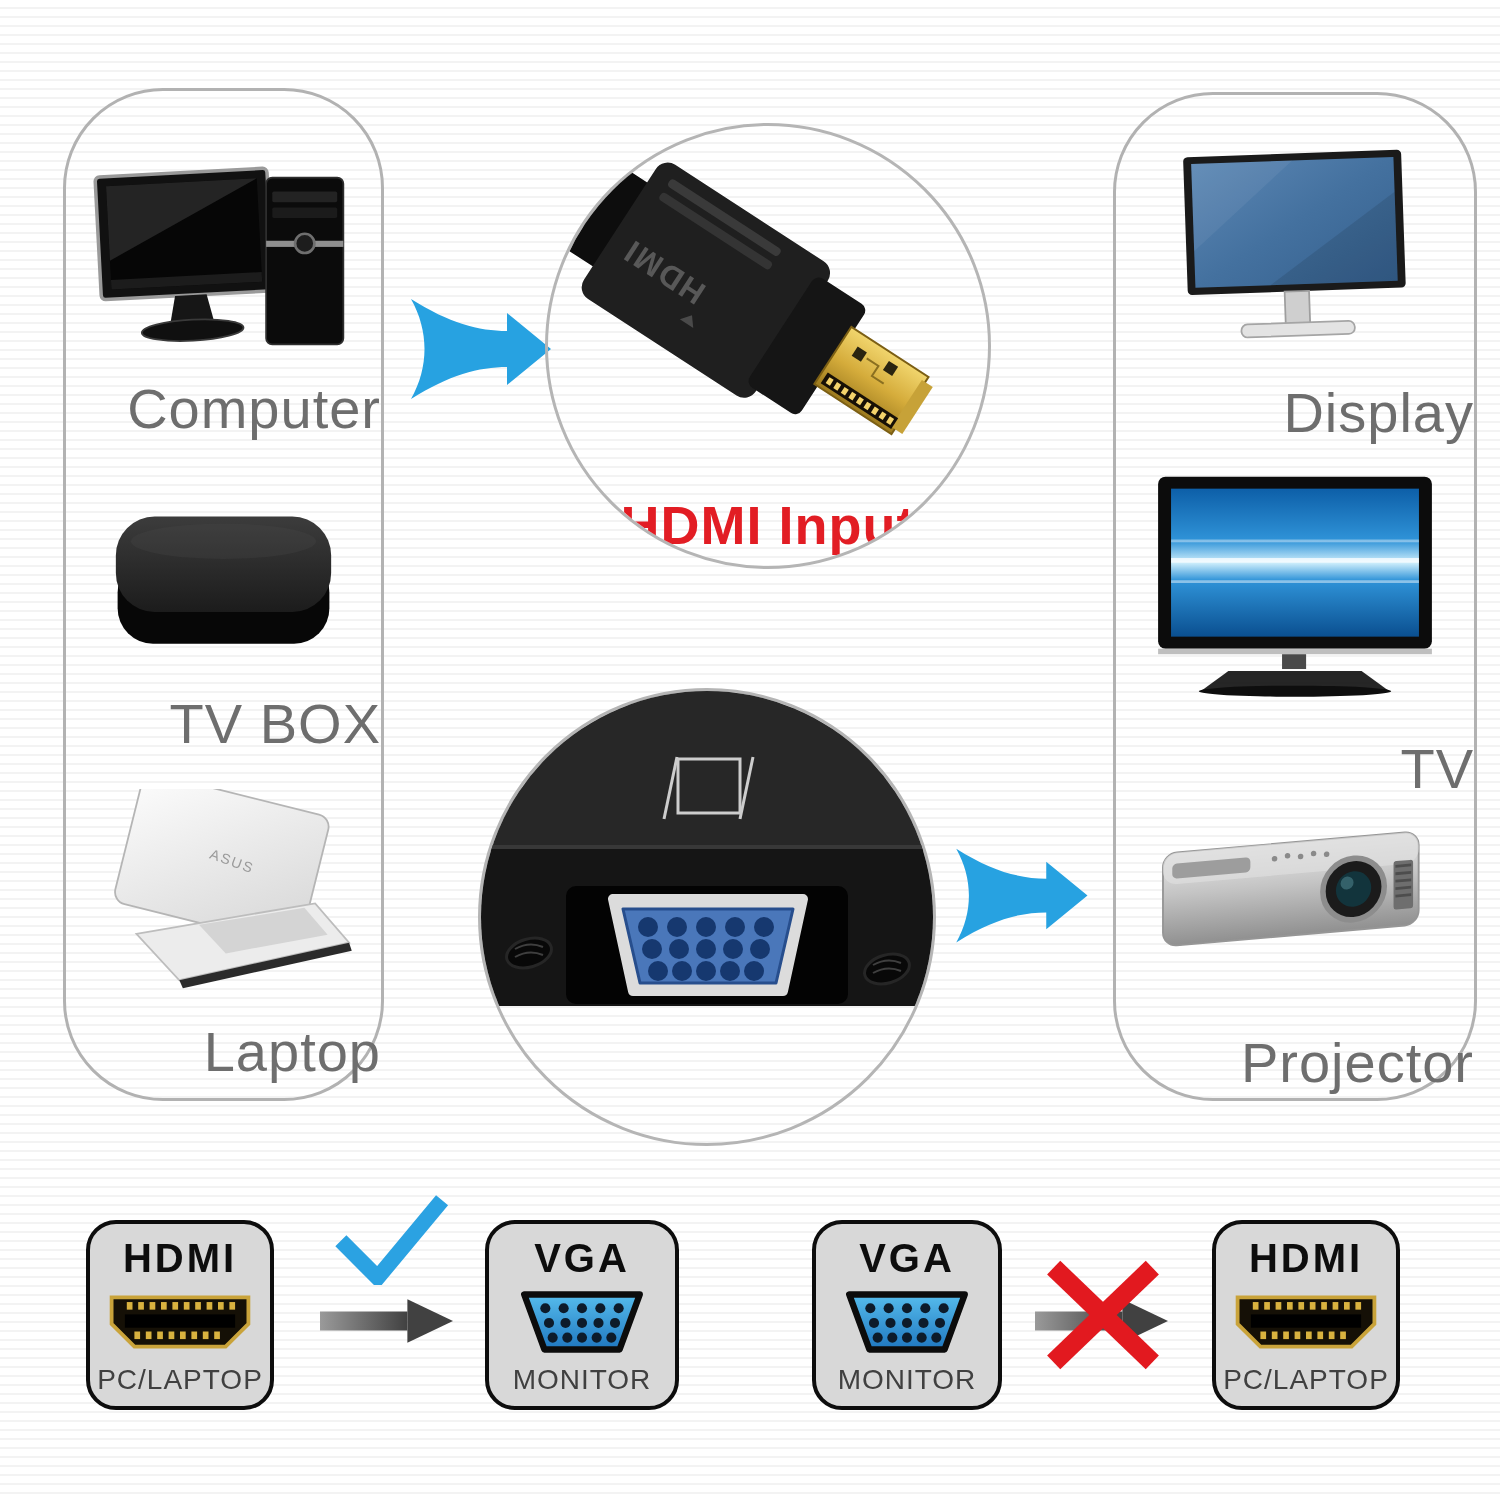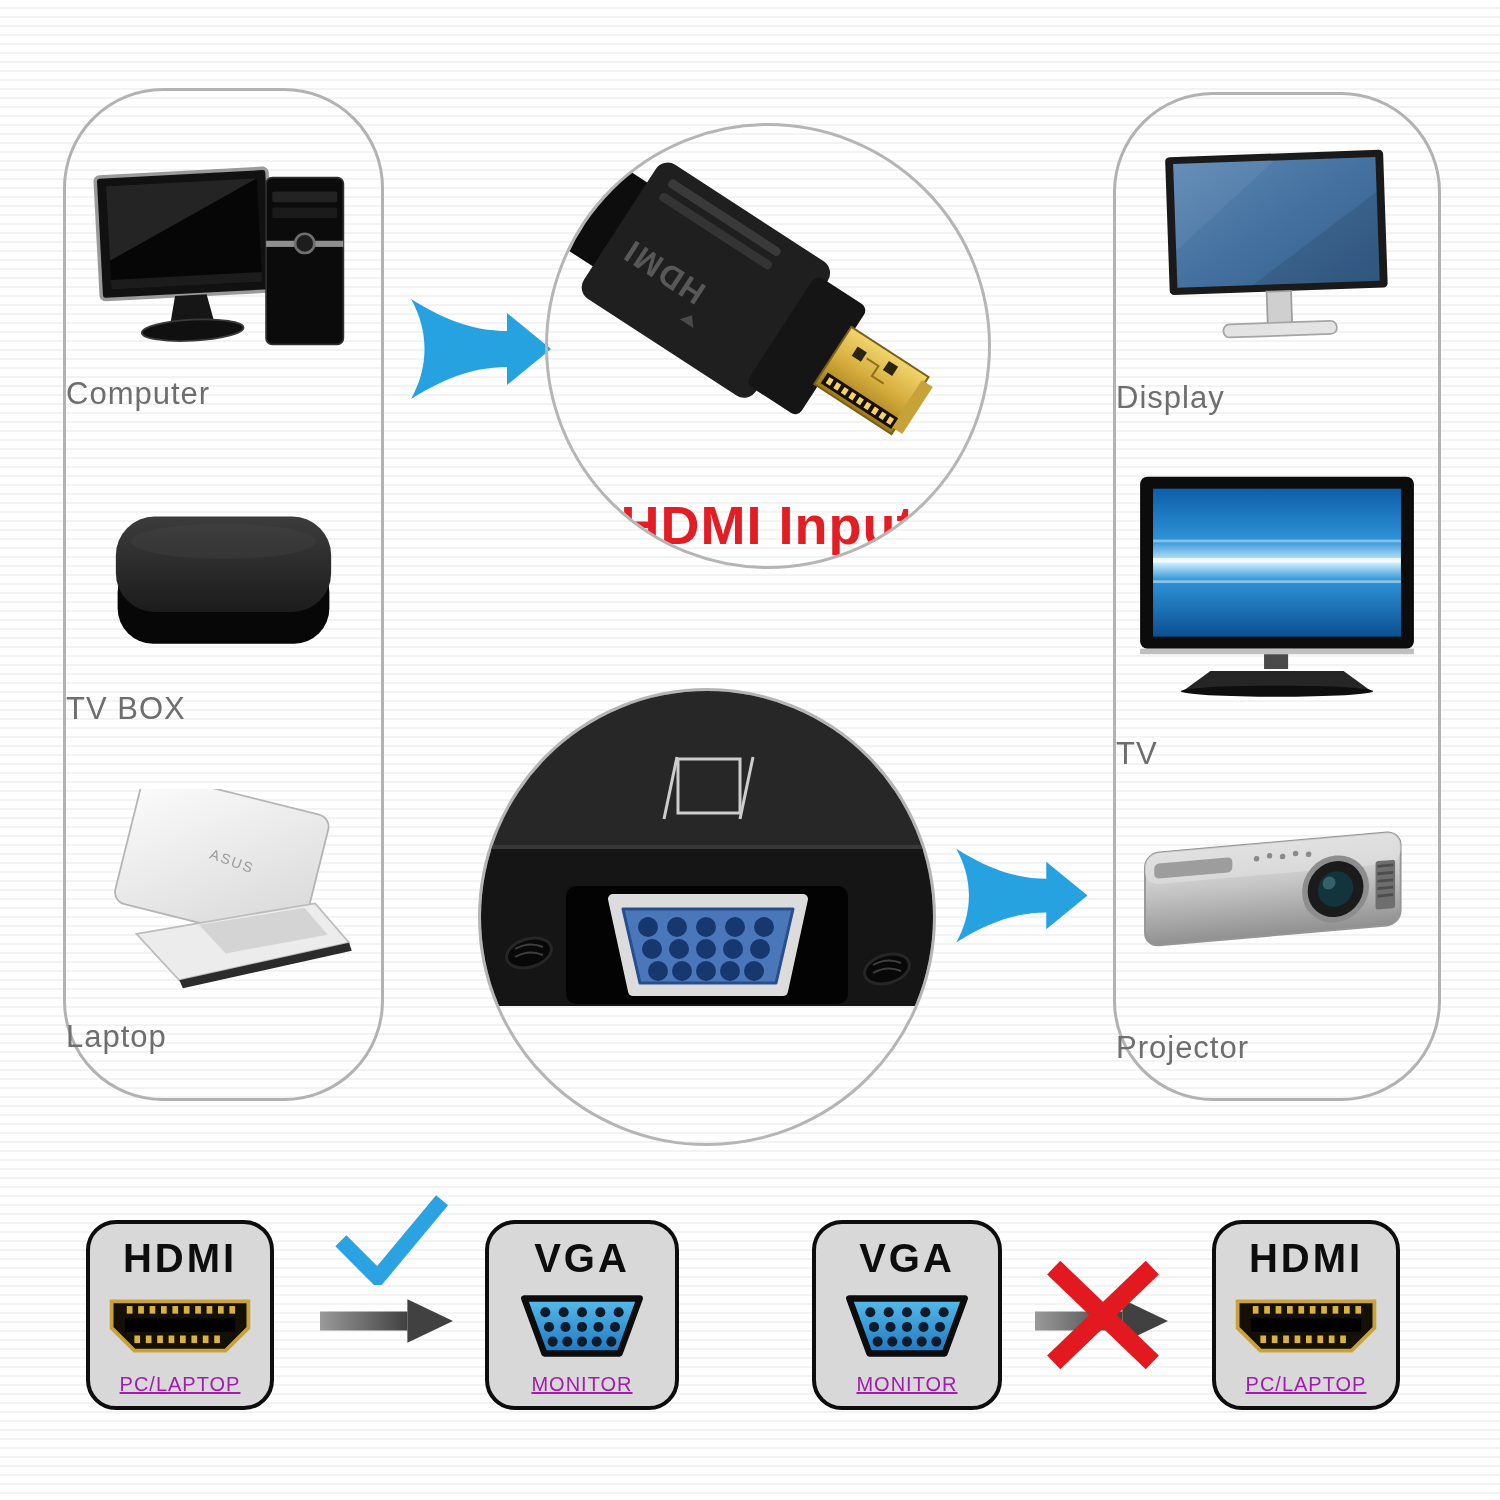--- a/index.html
+++ b/index.html
@@ -5,26 +5,26 @@
   html,body{margin:0;padding:0;background:#fff;}
   .stage{
     position:relative;width:1500px;height:1500px;overflow:hidden;
     font-family:"Liberation Sans",sans-serif;
     background:repeating-linear-gradient(180deg,#ffffff 0px,#ffffff 7px,#f3f3f3 7px,#f3f3f3 9px);
   }
   .panel{
     position:absolute;border:3px solid #b2b2b2;border-radius:100px;background:transparent;
   }
   .panel.left{left:63px;top:88px;width:315px;height:1007px;}
-  .panel.right{left:1113px;top:92px;width:322px;height:1003px;}
+  .panel.right{left:1113px;top:92px;width:322px;height:1003px;padding-left:36px;}
   .device{position:absolute;left:0;right:0;text-align:center;}
   .device svg{display:inline-block;}
   .device-label{
-    position:absolute;left:0;right:0;text-align:left;
-    color:#6e6e6e;font-size:31px;letter-spacing:1px;
+    position:absolute;left:0;right:0;text-align:right;
+    color:#6e6e6e;font-size:56px;letter-spacing:1px;
   }
   .circle{
     position:absolute;border:3px solid #b5b5b5;border-radius:50%;overflow:hidden;background:transparent;
   }
   .circle.hdmi{left:545px;top:123px;width:440px;height:440px;}
   .circle.vga{left:478px;top:688px;width:452px;height:452px;}
   .red-label{
     position:absolute;left:0;right:0;text-align:center;
     color:#e21d24;font-size:54px;font-weight:bold;letter-spacing:1px;
   }
@@ -33,21 +33,21 @@
     color:#8c8c8c;font-size:36px;line-height:52px;
   }
   .abs{position:absolute;}
   .card{
     position:absolute;top:1220px;width:188px;height:190px;
     background:#d8d8d8;border:4px solid #0d0d0d;border-radius:30px;
     display:flex;flex-direction:column;align-items:center;justify-content:space-between;
     padding:14px 8px 12px 8px;box-sizing:border-box;
   }
   .card-title{font-size:40px;font-weight:800;letter-spacing:3px;color:#0d0d0d;line-height:1;}
-  .card-sub{font-size:20px;color:#a21caf;letter-spacing:1px;line-height:1;text-decoration:underline;}
+  .card-sub{font-size:28px;color:#404040;letter-spacing:1px;line-height:1;}
 </style>
 </head>
 <body>
 
 <div class="stage">
 
   <div class="panel left">
 
     <div class="device" style="top:62px;">
       <svg width="300" height="215" viewBox="0 0 300 245" role="img">

